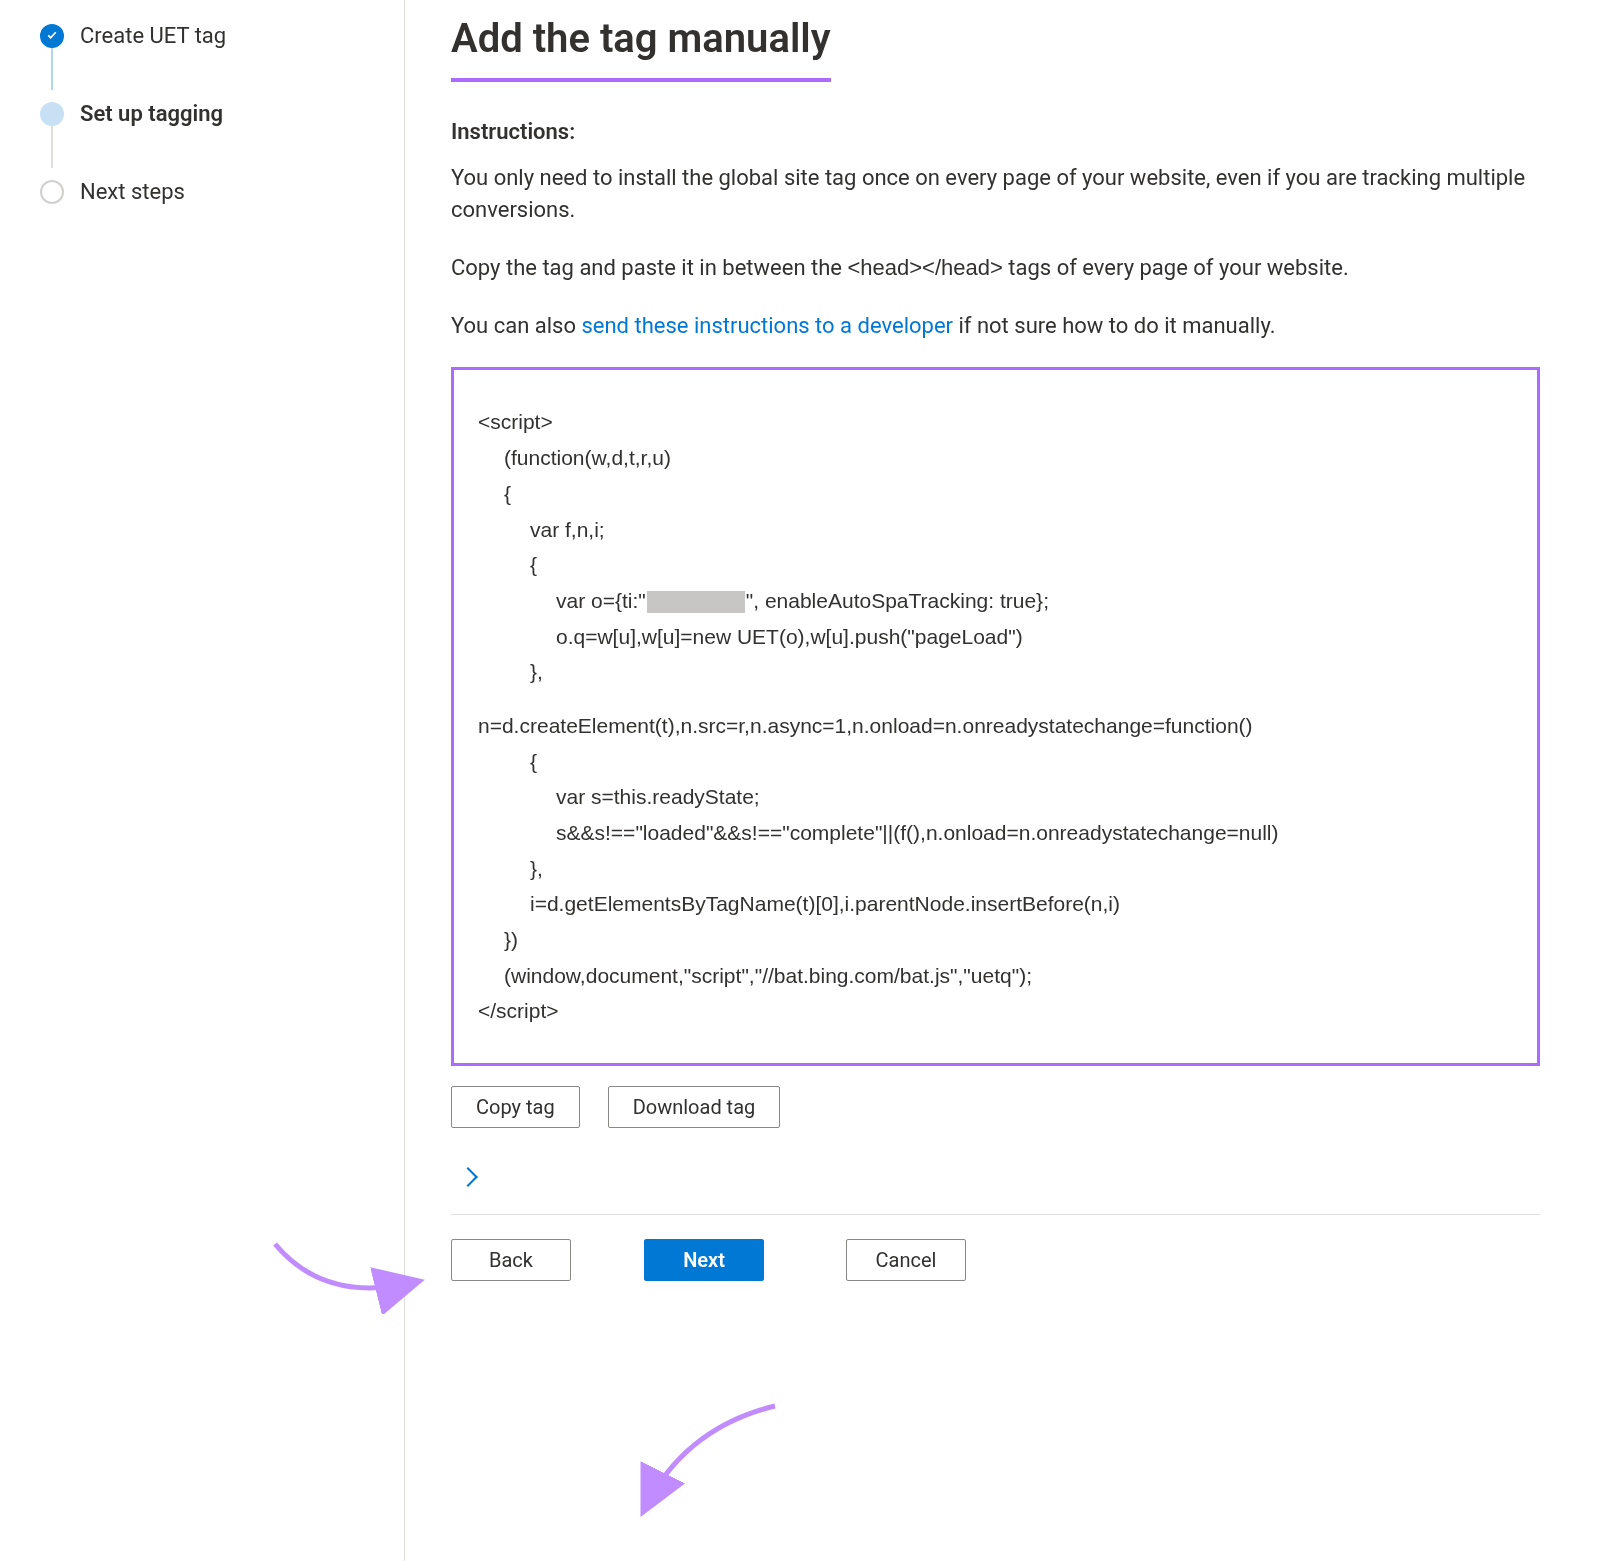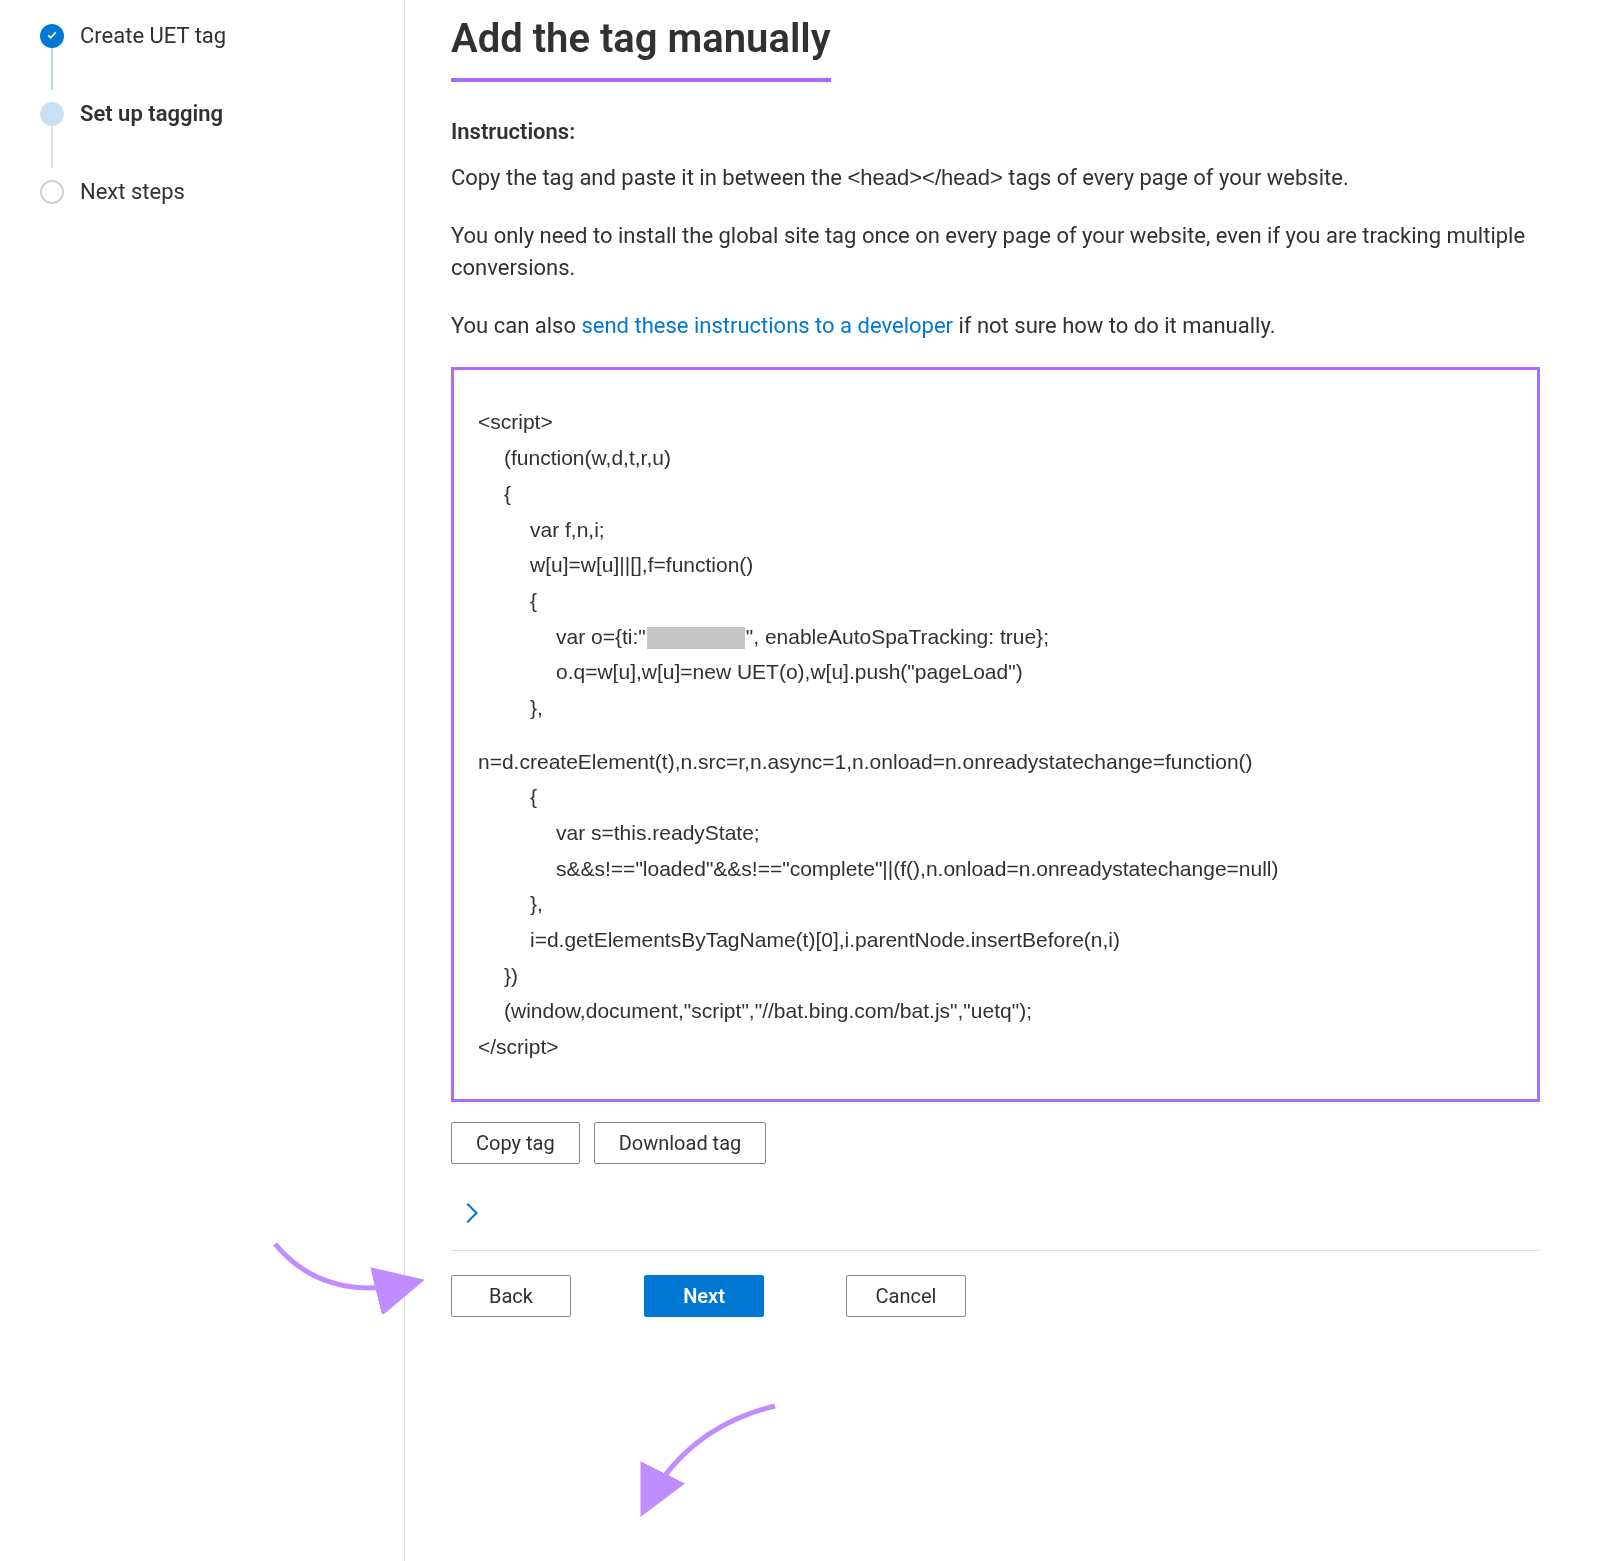--- a/index.html
+++ b/index.html
@@ -94,21 +94,21 @@
   .code-box .i2 { padding-left: 52px; }
   .code-box .i3 { padding-left: 78px; }
   .redact {
     display: inline-block;
     width: 98px;
     height: 22px;
     background: #c8c6c4;
     vertical-align: middle;
     margin: 0 1px;
   }
-  .btn-row { display: flex; gap: 14px; margin-top: 18px; }
+  .btn-row { display: flex; gap: 28px; margin-top: 18px; }
   button.btn {
     font-family: inherit;
     font-size: 20px;
     padding: 8px 24px;
     border: 1px solid #8a8886;
     background: #fff;
     color: #323130;
     cursor: pointer;
     border-radius: 2px;
   }
@@ -171,35 +171,34 @@
         <span class="step-label">Next steps</span>
       </div>
     </div>
   </aside>
 
   <main class="main">
     <h1 class="title">Add the tag manually</h1>
 
     <div class="instructions">
       <div class="instructions-label">Instructions:</div>
+      <p>You only need to install the global site tag once on every page of your website, even if you are tracking multiple conversions.</p>
       <p>
         <span>Copy the tag and paste it in between the </span><code class="inline">&lt;head&gt;&lt;/head&gt;</code><span> tags of every page of your website.</span>
       </p>
-      <p>You only need to install the global site tag once on every page of your website, even if you are tracking multiple conversions.</p>
       <p>
         <span>You can also </span><a href="#" class="link">send these instructions to a developer</a><span> if not sure how to do it manually.</span>
       </p>
     </div>
 
     <div class="code-box">
       <div class="line">&lt;script&gt;</div>
       <div class="line i1">(function(w,d,t,r,u)</div>
       <div class="line i1">{</div>
       <div class="line i2">var f,n,i;</div>
-      <div class="line i2">w[u]=w[u]||[],f=function()</div>
       <div class="line i2">{</div>
       <div class="line i3"><span>var o={ti:"</span><span class="redact"></span><span>", enableAutoSpaTracking: true};</span></div>
       <div class="line i3">o.q=w[u],w[u]=new UET(o),w[u].push("pageLoad")</div>
       <div class="line i2">},</div>
       <div class="line" style="height:18px"></div>
       <div class="line">n=d.createElement(t),n.src=r,n.async=1,n.onload=n.onreadystatechange=function()</div>
       <div class="line i2">{</div>
       <div class="line i3">var s=this.readyState;</div>
       <div class="line i3">s&amp;&amp;s!=="loaded"&amp;&amp;s!=="complete"||(f(),n.onload=n.onreadystatechange=null)</div>
       <div class="line i2">},</div>

